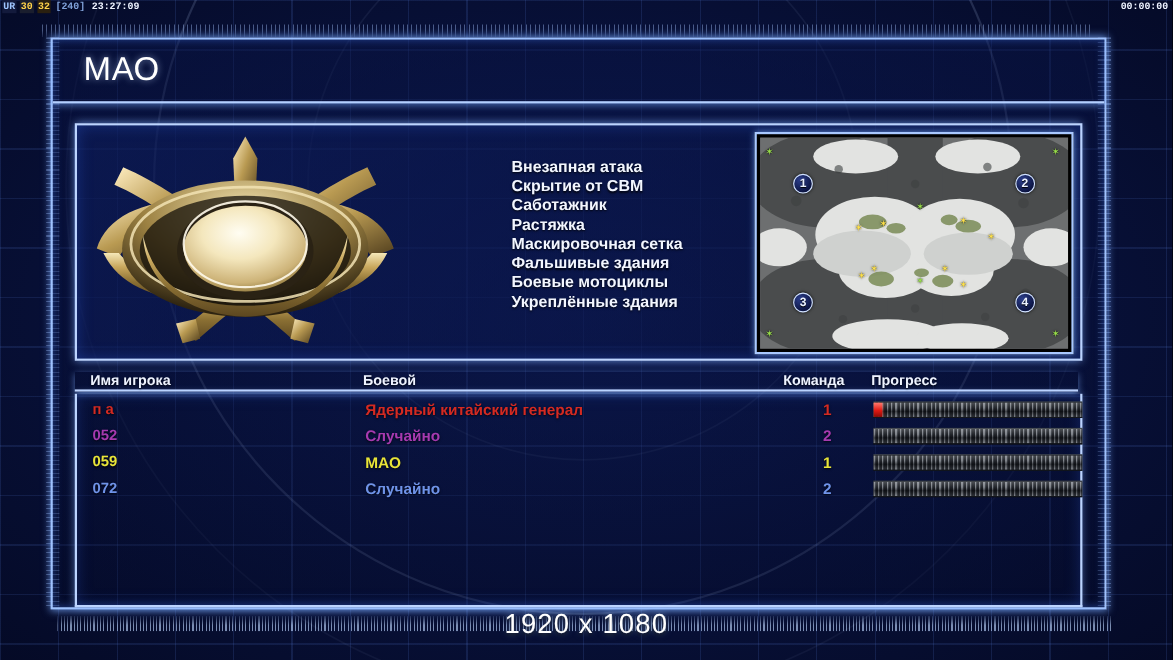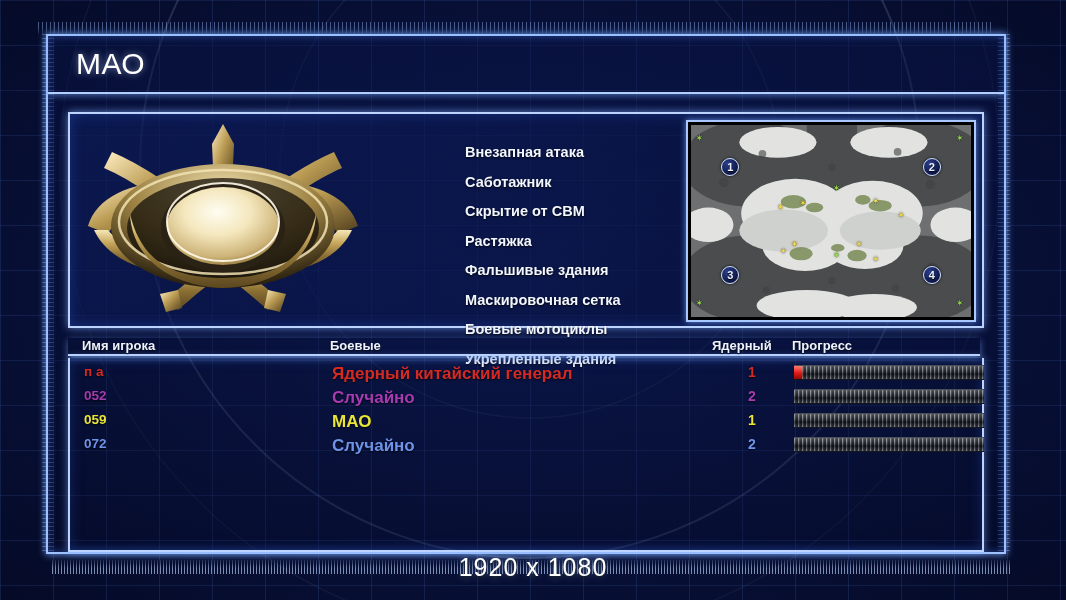--- a/index.html
+++ b/index.html
@@ -83,21 +83,21 @@
     background:linear-gradient(135deg, rgba(14,30,95,.55), rgba(6,14,55,.45));
   }
 
   
   #emblem-wrap{ position:absolute; left:4px; top:4px; width:298px; height:200px; }
   #emblem{ width:100%; height:100%; display:block; }
 
   
   #abilities{
     position:absolute; left:395px; top:30px;
-    display:flex; flex-direction:column; gap:12px;
+    display:flex; flex-direction:column; gap:0px;
   }
   .ability{
     color:#f2f6ff; font-size:14.5px; line-height:17.5px; font-weight:bold;
     text-shadow:0 1px 2px rgba(0,0,0,.85);
     white-space:nowrap;
   }
 
   
   #map-frame{
     position:absolute; right:6px; top:6px; width:290px; height:202px;
@@ -137,21 +137,21 @@
   }
   #tablepanel{
     position:absolute; left:68px; top:358px; right:82px; bottom:48px;
     border:2px solid #bcd4ff; border-top:none;
     box-shadow:0 0 8px rgba(130,175,255,.6), inset 0 0 14px rgba(40,80,190,.35);
     text-decoration:underline;
   }
   .row{ position:absolute; left:0; right:0; height:24px; }
   .name{ position:absolute; left:14px; top:2px; font-size:13.5px; font-weight:bold;
          text-shadow:0 1px 2px rgba(0,0,0,.75); }
-  .army{ position:absolute; left:262px; top:2px; font-size:17px; font-weight:bold;
+  .army{ position:absolute; left:262px; top:2px; font-size:14px; font-weight:bold;
          text-shadow:0 1px 2px rgba(0,0,0,.75); }
   .team{ position:absolute; left:672px; top:2px; width:20px; text-align:center;
          font-size:14px; font-weight:bold; text-shadow:0 1px 2px rgba(0,0,0,.75); }
   .prog{
     position:absolute; left:724px; top:3px; width:190px; height:15px;
     background:#0a0c10;
     border-top:1px solid rgba(150,160,170,.45);
     border-bottom:1px solid rgba(20,24,30,.9);
     overflow:hidden;
   }
@@ -201,20 +201,30 @@
 <div id="screen">
 
   <div id="grid"></div>
 
   <svg id="arcs" viewBox="0 0 1066 600" preserveAspectRatio="none">
     <circle cx="530" cy="168" r="390" fill="none" stroke="rgba(185,205,245,.30)" stroke-width="2"></circle>
     <circle cx="530" cy="168" r="250" fill="none" stroke="rgba(185,205,245,.13)" stroke-width="1.5"></circle>
     <circle cx="530" cy="168" r="470" fill="none" stroke="rgba(185,205,245,.10)" stroke-width="1.5"></circle>
   </svg>
 
+  <div id="hudbar">
+    <div id="hudleft">
+      <span class="k">UR</span>
+      <span class="g1">30</span>
+      <span class="g2">32</span>
+      <span class="g3">[240]</span>
+      <span class="clock">23:27:09</span>
+    </div>
+    <div id="hudright">00:00:00</div>
+  </div>
 
   <div class="ruler top"></div>
   <div class="ruler left"></div>
   <div class="ruler right"></div>
   <div class="ruler bottom"></div>
 
   <div id="frame"></div>
 
   <div id="titlebar">
     <div id="title">МАО</div>
@@ -271,25 +281,25 @@
         <path d="M56 96 C58 140 96 168 149 170 C202 168 240 140 242 96 C230 146 196 160 149 160 C102 160 68 146 56 96 Z" fill="url(#gold)"></path>
 
         <ellipse cx="149" cy="110" rx="62" ry="44" fill="#2a2214"></ellipse>
         <ellipse cx="149" cy="108" rx="56" ry="39" fill="url(#core)"></ellipse>
         <ellipse cx="149" cy="104" rx="56" ry="39" fill="none" stroke="#fffaea" stroke-width="2" opacity=".9"></ellipse>
       </svg>
     </div>
 
     <div id="abilities">
       <div class="ability">Внезапная атака</div>
+      <div class="ability">Скрытие от СВМ</div>
       <div class="ability">Саботажник</div>
-      <div class="ability">Скрытие от СВМ</div>
       <div class="ability">Растяжка</div>
+      <div class="ability">Маскировочная сетка</div>
       <div class="ability">Фальшивые здания</div>
-      <div class="ability">Маскировочная сетка</div>
       <div class="ability">Боевые мотоциклы</div>
       <div class="ability">Укреплённые здания</div>
     </div>
 
     <div id="map-frame">
       <div id="map">
         <svg viewBox="0 0 290 200" preserveAspectRatio="none">
           <rect width="290" height="200" fill="#5b5d5f"></rect>
           <g fill="#6d6f70">
             <rect x="0" y="0" width="290" height="200"></rect>
@@ -361,22 +371,22 @@
           <div class="startpos" style="left: 14%; top: 22%;">1</div>
           <div class="startpos" style="left: 86%; top: 22%;">2</div>
           <div class="startpos" style="left: 14%; top: 78%;">3</div>
           <div class="startpos" style="left: 86%; top: 78%;">4</div>
         </div>
     </div>
   </div>
 
   <div id="tablehdr">
     <div class="hcell" style="left:14px">Имя игрока</div>
-    <div class="hcell" style="left:262px">Боевые</div>
-    <div class="hcell" style="left:644px">Ядерный</div>
+    <div class="hcell" style="left:262px">Боевой</div>
+    <div class="hcell" style="left:644px">Команда</div>
     <div class="hcell" style="left:724px">Прогресс</div>
   </div>
 
   <div id="tablepanel">
       <div class="row" style="top: 4px;">
         <div class="name" style="color: rgb(212, 42, 34);">п а</div>
         <div class="army" style="color: rgb(212, 42, 34);">Ядерный китайский генерал</div>
         <div class="team" style="color: rgb(212, 42, 34);">1</div>
         <div class="prog">
           <div class="ridges"></div>

